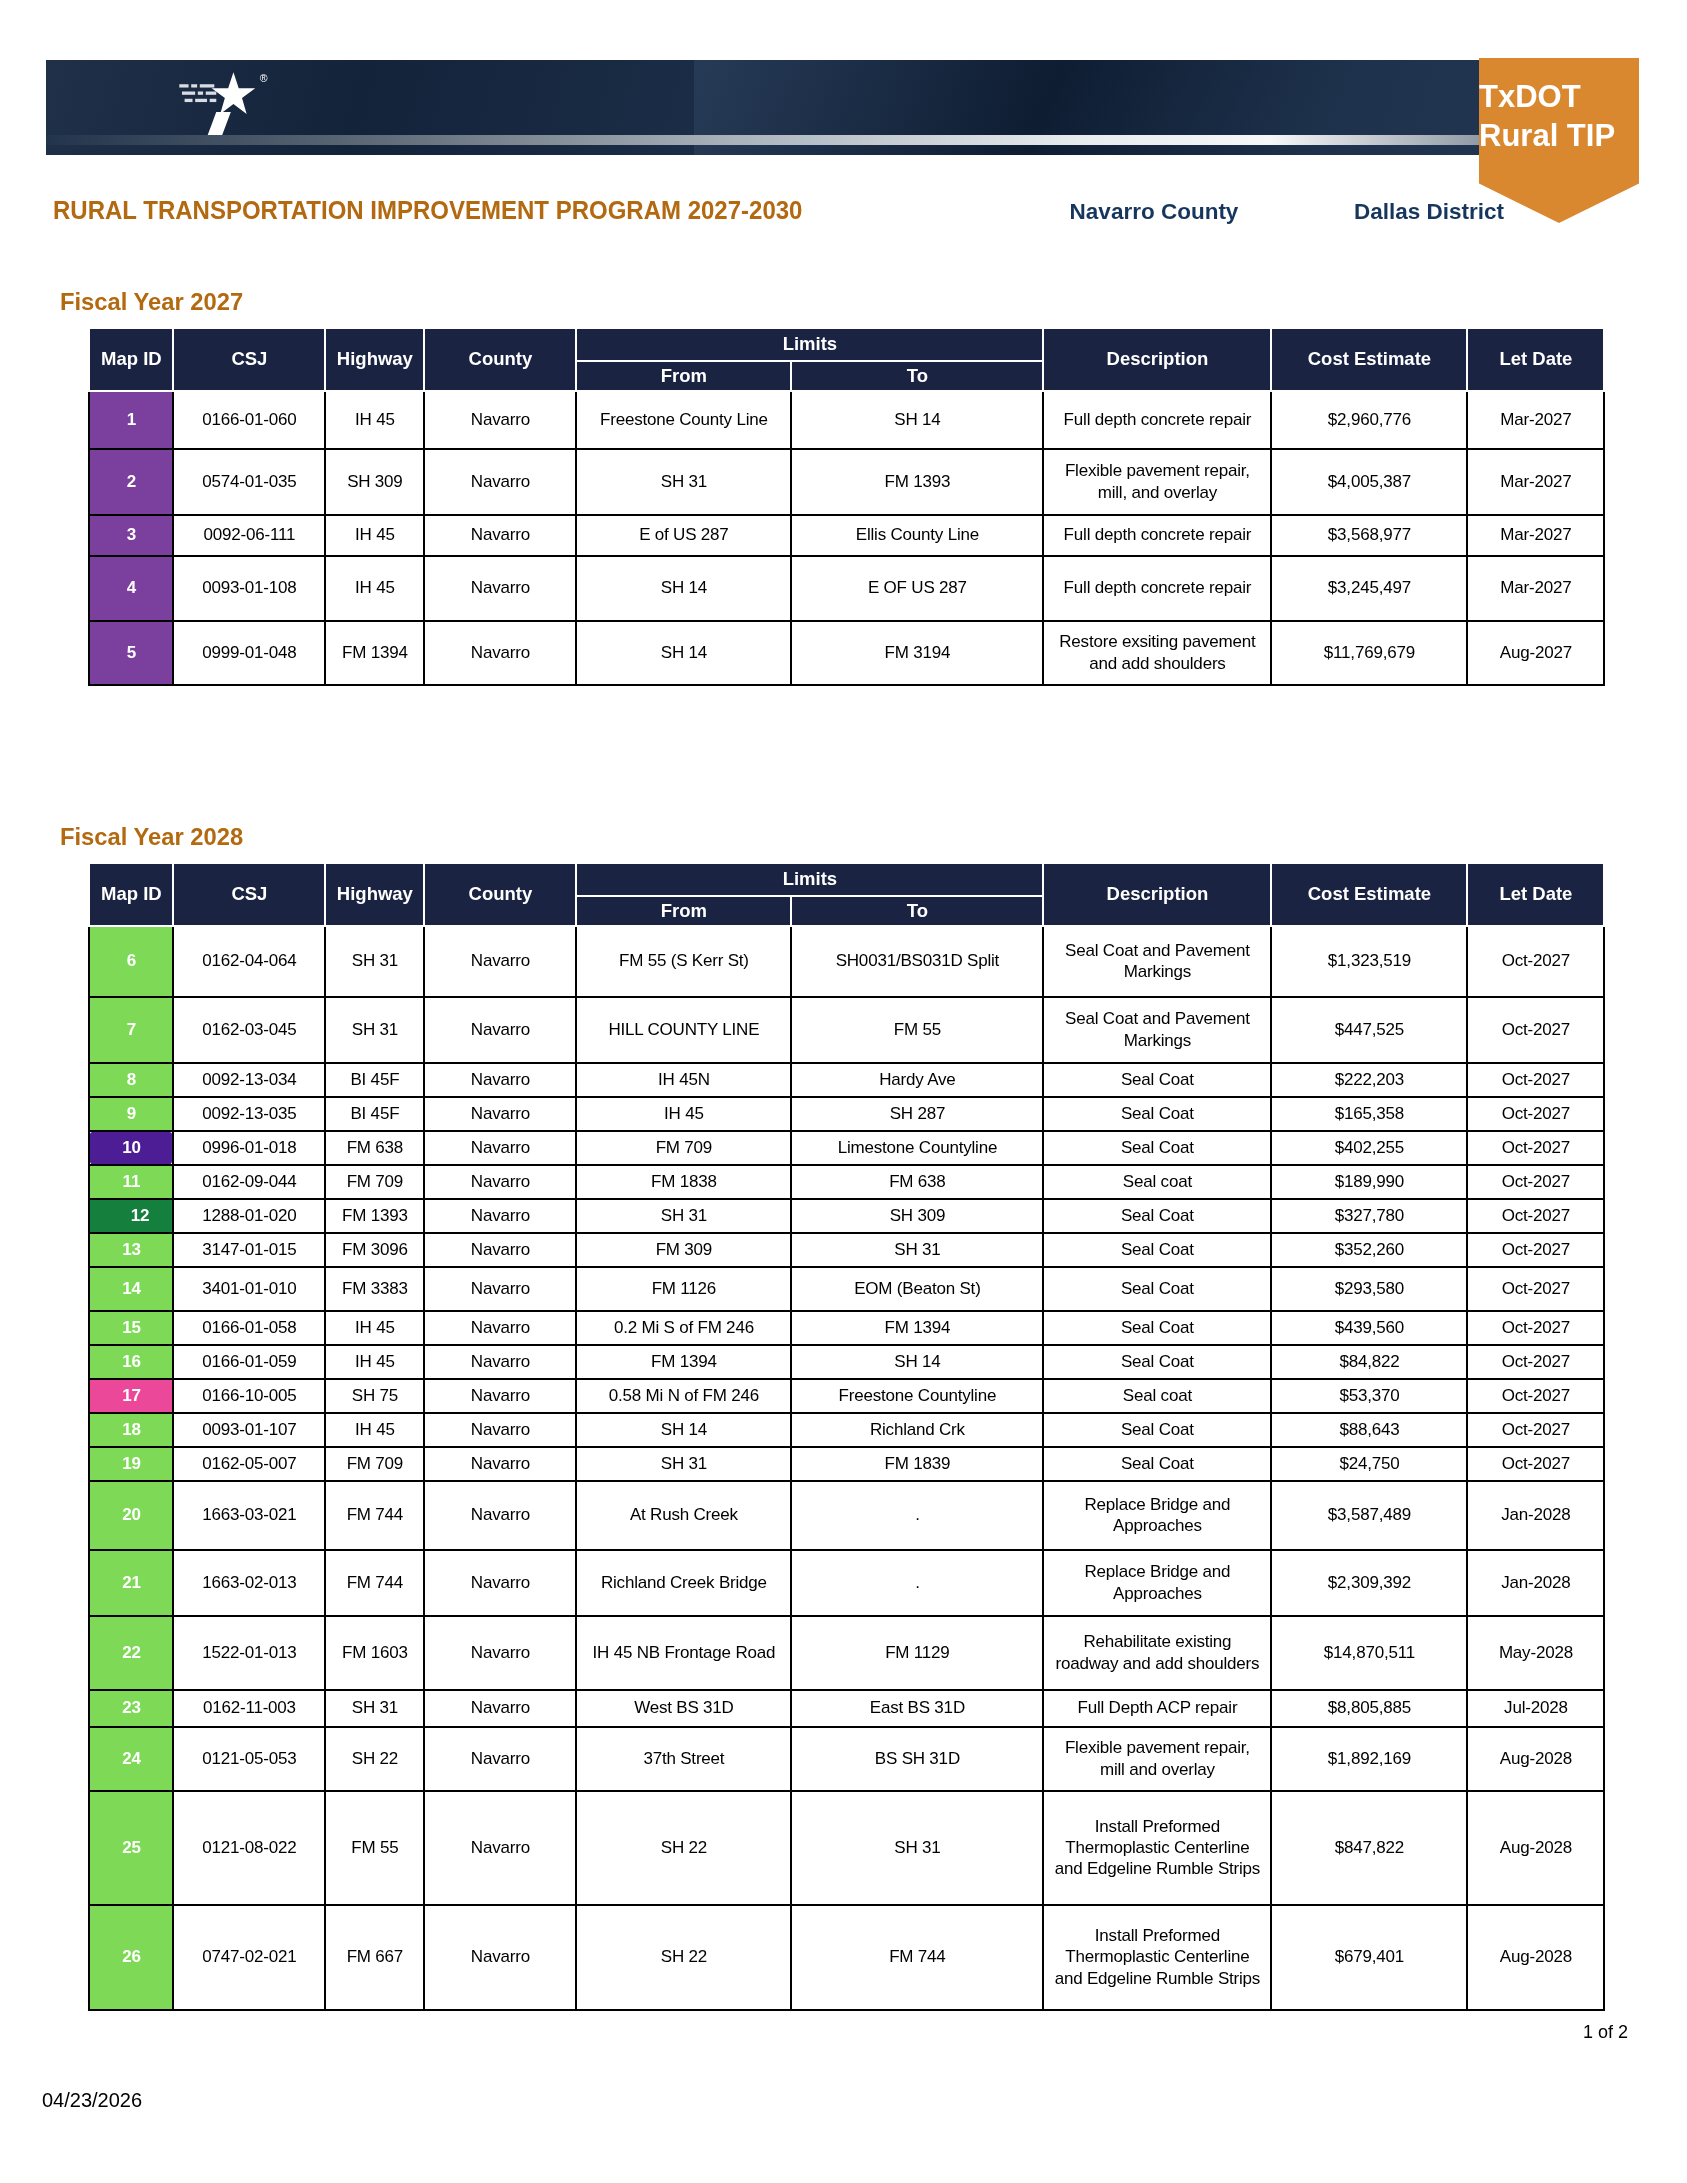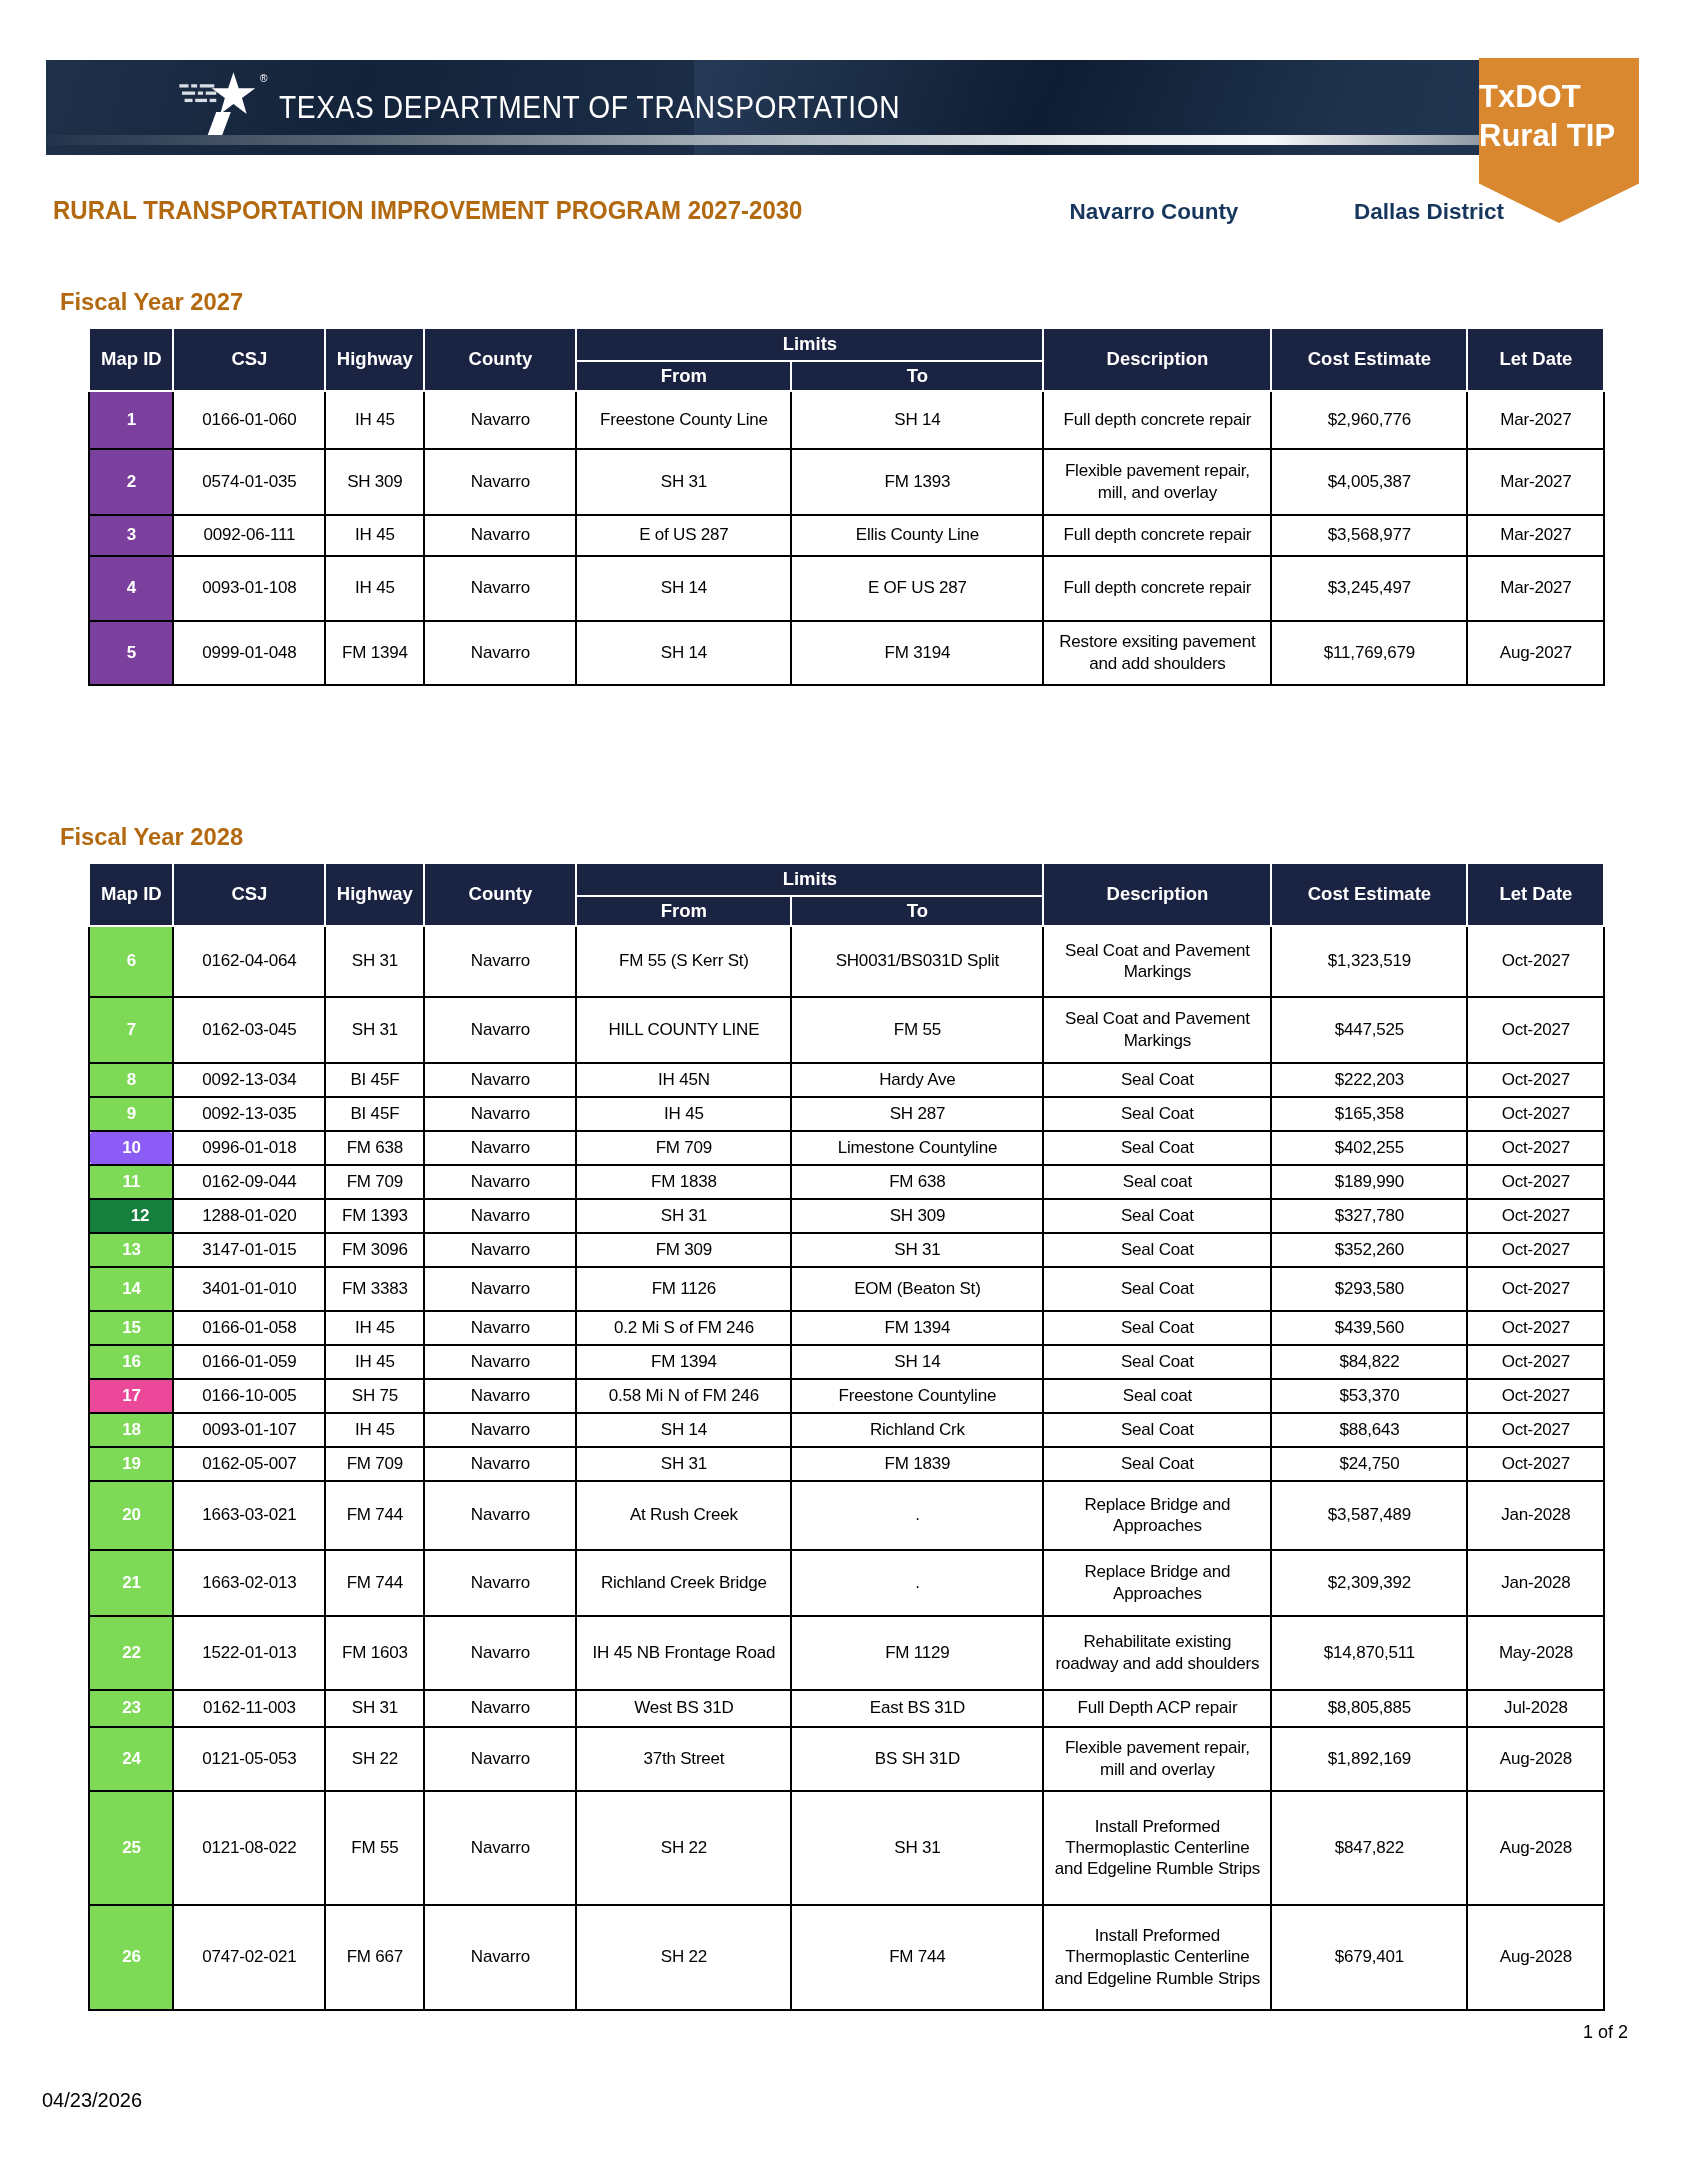--- a/index.html
+++ b/index.html
@@ -93,23 +93,20 @@
         <rect x="30" y="31" width="8" height="5"></rect>
         <rect x="42" y="31" width="16" height="5"></rect>
       <rect x="10" y="42" width="12" height="5"></rect>
         <rect x="26" y="42" width="18" height="5"></rect>
         <rect x="48" y="42" width="10" height="5"></rect>
     </g>
     <polygon fill="#ffffff" points="84,2 92,26 117,26 97,41 104,65 84,50 64,65 71,41 51,26 76,26"></polygon>
     <polygon fill="#ffffff" points="58,62 80,62 62,110 40,110"></polygon>
     <text x="124" y="16" font-size="16" fill="#ffffff" font-family="Liberation Sans, sans-serif">®</text>
   </svg>
-  <div class="agency">
-    <span>TEXAS DEPARTMENT OF TRANSPORTATION</span>
-  </div>
   <div class="bar-stripe"></div>
 </div>
 
 <div class="badge">
   <div class="l1">TxDOT</div>
   <div class="l2">Rural TIP</div>
 </div>
 
 <div class="doc-title">RURAL TRANSPORTATION IMPROVEMENT PROGRAM 2027-2030</div>
 <div class="county-label">Navarro County</div>
@@ -277,21 +274,21 @@
             <td class="cell-csj">0092-13-035</td>
             <td class="cell-highway">BI 45F</td>
             <td class="cell-county">Navarro</td>
             <td class="cell-from">IH 45</td>
             <td class="cell-to">SH 287</td>
             <td class="cell-description">Seal Coat</td>
             <td class="cell-cost-estimate">$165,358</td>
             <td class="cell-let-date">Oct-2027</td>
           </tr>
           <tr style="height: 34px;">
-            <td class="cell-map-id" style="background: #8b5cf6; border-radius: 6px;">10</td>
+            <td class="cell-map-id" style="background: #4c1d95; border-radius: 6px;">10</td>
             <td class="cell-csj">0996-01-018</td>
             <td class="cell-highway">FM 638</td>
             <td class="cell-county">Navarro</td>
             <td class="cell-from">FM 709</td>
             <td class="cell-to">Limestone Countyline</td>
             <td class="cell-description">Seal Coat</td>
             <td class="cell-cost-estimate">$402,255</td>
             <td class="cell-let-date">Oct-2027</td>
           </tr>
           <tr style="height: 34px;">

